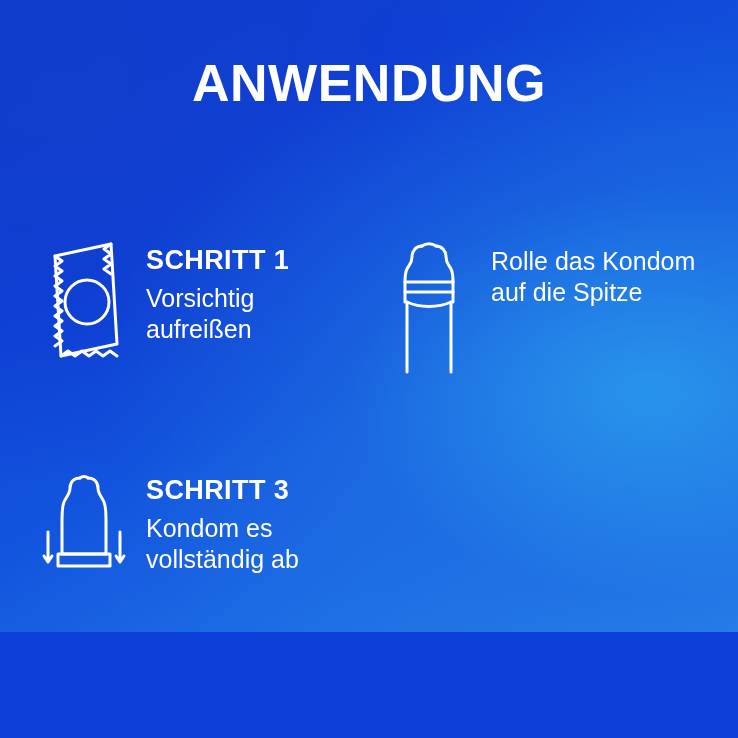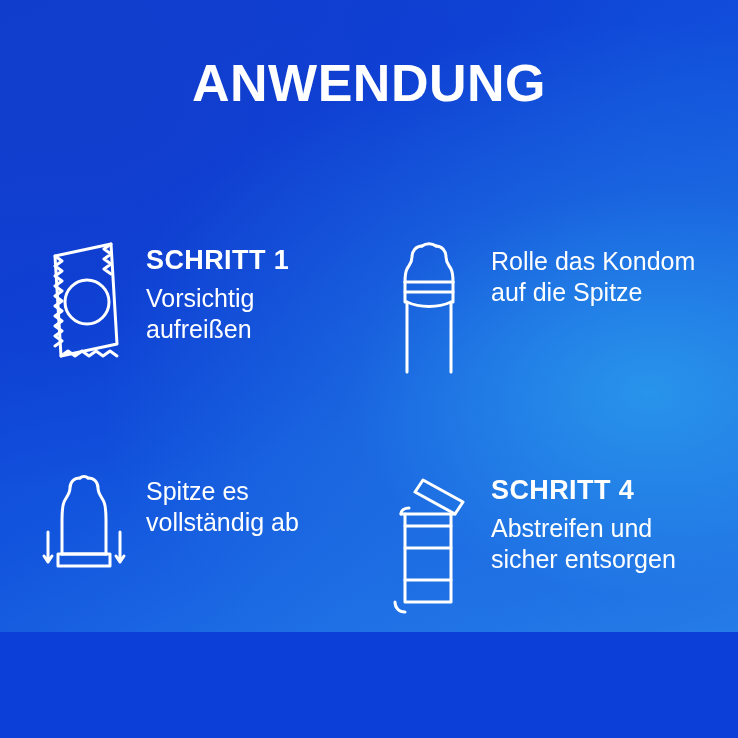--- a/index.html
+++ b/index.html
@@ -151,37 +151,20 @@
           <path d="M44 8 C38 8 34 12 34 18 C34 24 30 27 28 32 C26 37 26 44 26 50 L26 84"></path>
           <path d="M52 8 C58 8 62 12 62 18 C62 24 66 27 68 32 C70 37 70 44 70 50 L70 84"></path>
           <path d="M44 8 C46 6 50 6 52 8"></path>
           <path d="M26 84 L70 84"></path>
           <path d="M22 84 L74 84 L74 96 L22 96 Z"></path>
           <path d="M12 62 L12 92 M12 92 L8 86 M12 92 L16 86"></path>
           <path d="M84 62 L84 92 M84 92 L80 86 M84 92 L88 86"></path>
         </svg>
       </div>
       <div class="step-text">
-        <p class="step-desc">Spitze es vollständig ab</p>
+        <p class="step-title">SCHRITT 3</p>
+        <p class="step-desc">Kondom es vollständig ab</p>
       </div>
     </div>
 
-    <div class="step">
-      <div class="step-icon">
-        <svg width="92" height="148" viewBox="0 0 92 148" fill="none" stroke="#ffffff" stroke-width="3" stroke-linecap="round" stroke-linejoin="round">
-          <path d="M40 10 L80 32 L72 44 L32 22 Z"></path>
-          <path d="M18 44 L72 44"></path>
-          <path d="M22 44 L22 56 L68 56 L68 44"></path>
-          <path d="M22 56 L22 132 L68 132 L68 56"></path>
-          <path d="M22 78 L68 78"></path>
-          <path d="M22 110 L68 110"></path>
-          <path d="M18 44 C18 40 22 38 26 38"></path>
-          <path d="M12 132 C12 138 16 142 22 142"></path>
-        </svg>
-      </div>
-      <div class="step-text">
-        <p class="step-title">SCHRITT 4</p>
-        <p class="step-desc">Abstreifen und sicher entsorgen</p>
-      </div>
-    </div>
 
   </div>
 </div>
 
 </body></html>

